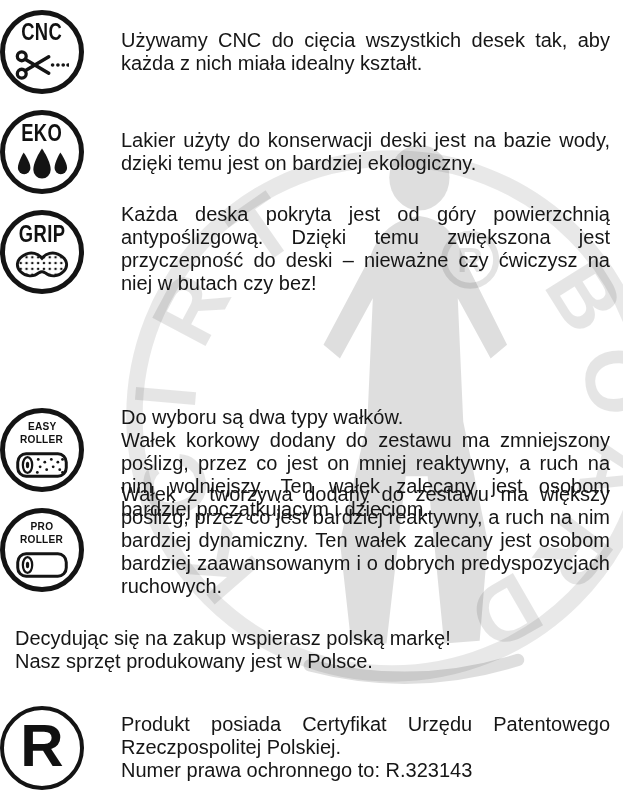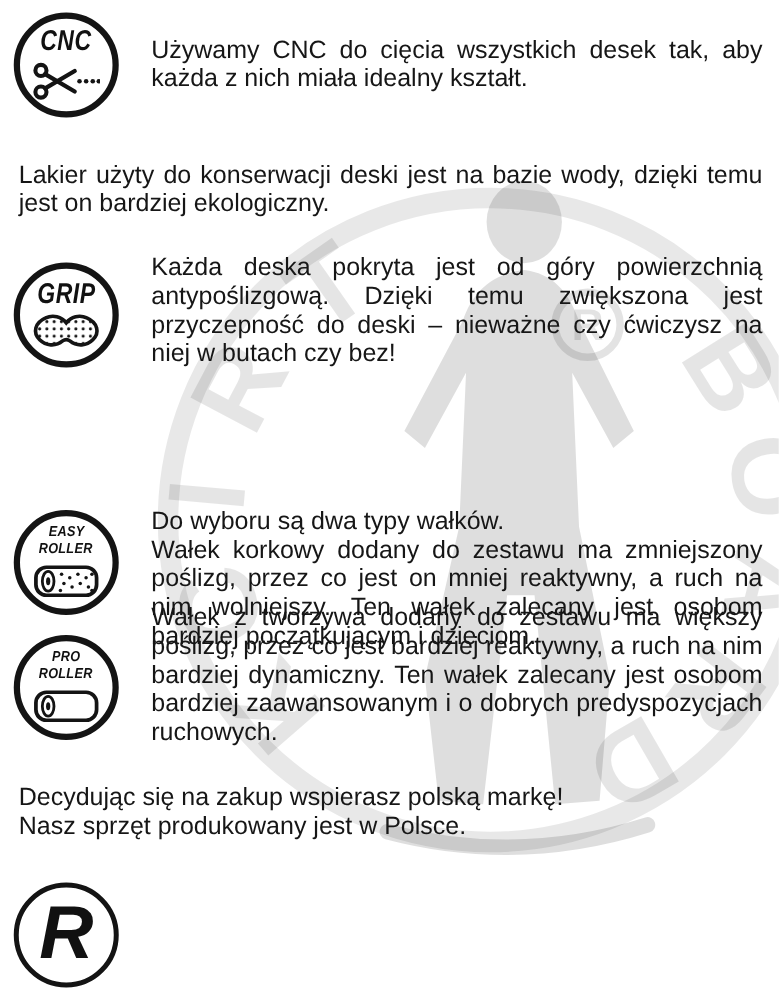--- a/index.html
+++ b/index.html
@@ -6,21 +6,21 @@
   body{
     width:623px;height:794px;background:#ffffff;position:relative;overflow:hidden;
     font-family:"Liberation Sans", sans-serif;color:#161616;
   }
   .watermark{position:absolute;left:118px;top:142px;width:548px;height:548px;z-index:0;}
   .watermark text{font-family:"Liberation Sans", sans-serif;}
   .content{position:relative;z-index:1;display:flex;flex-direction:column;}
   .row{display:flex;}
   .r1{height:103px}.r2{height:97px}.r3{height:103px}.r4{height:95px}
   .r5{height:103px}.r6{height:97px}.r7{height:103px}.r8{height:93px}
-  .icon-col{flex:0 0 106px;display:flex;align-items:center;justify-content:center;font-style:italic;}
+  .icon-col{flex:0 0 106px;display:flex;align-items:center;justify-content:flex-start;}
   .text-col{flex:1;display:flex;flex-direction:column;justify-content:center;padding:0 13px 0 15px;}
   .r3 .text-col{justify-content:flex-start;padding-top:3px;}
   .r5 .text-col{justify-content:flex-start;padding-top:8px;}
   .r6 .text-col{justify-content:flex-end;padding-top:10px;}
   .text-col p{margin:0;font-size:20px;line-height:23px;text-align:justify;}
   .badge{
     box-sizing:border-box;width:84px;height:84px;border:5px solid #141414;border-radius:50%;
     background:#fff;display:flex;flex-direction:column;align-items:center;justify-content:center;
   }
   .badge-r{border-width:4px;}
@@ -86,20 +86,30 @@
           <circle cx="55" cy="18" r="1.9" fill="#141414"></circle>
         </svg>
       </div>
     </div>
     <div class="text-col">
       <p>Używamy CNC do cięcia wszystkich desek tak, aby każda z nich miała idealny kształt.</p>
     </div>
   </div>
 
   <div class="row r2">
+    <div class="icon-col">
+      <div class="badge">
+        <span class="badge-label">EKO</span>
+        <svg class="badge-glyph" width="54" height="34" viewBox="0 0 56 34">
+          <path d="M9,4 C9,4 3,14 3,20 A6.5,6.5 0 0 0 16,20 C16,14 9,4 9,4 Z" fill="#141414"></path>
+          <path d="M28,0 C28,0 19,13 19,22 A9,9 0 0 0 37,22 C37,13 28,0 28,0 Z" fill="#141414"></path>
+          <path d="M47,4 C47,4 41,14 41,20 A6.5,6.5 0 0 0 54,20 C54,14 47,4 47,4 Z" fill="#141414"></path>
+        </svg>
+      </div>
+    </div>
     <div class="text-col">
       <p>Lakier użyty do konserwacji deski jest na bazie wody, dzięki temu jest on bardziej ekologiczny.</p>
     </div>
   </div>
 
   <div class="row r3">
     <div class="icon-col">
       <div class="badge">
         <span class="badge-label">GRIP</span>
         <svg class="badge-glyph" width="58" height="32" viewBox="0 0 60 32">
@@ -172,15 +182,19 @@
       <p>Nasz sprzęt produkowany jest w Polsce.</p>
     </div>
   </div>
 
   <div class="row r8">
     <div class="icon-col">
       <div class="badge badge-r">
         <span class="badge-r-letter">R</span>
       </div>
     </div>
+    <div class="text-col">
+      <p>Produkt posiada Certyfikat Urzędu Patentowego Rzeczpospolitej Polskiej.</p>
+      <p>Numer prawa ochronnego to: R.323143</p>
+    </div>
   </div>
 
 </div>
 
 </body></html>

